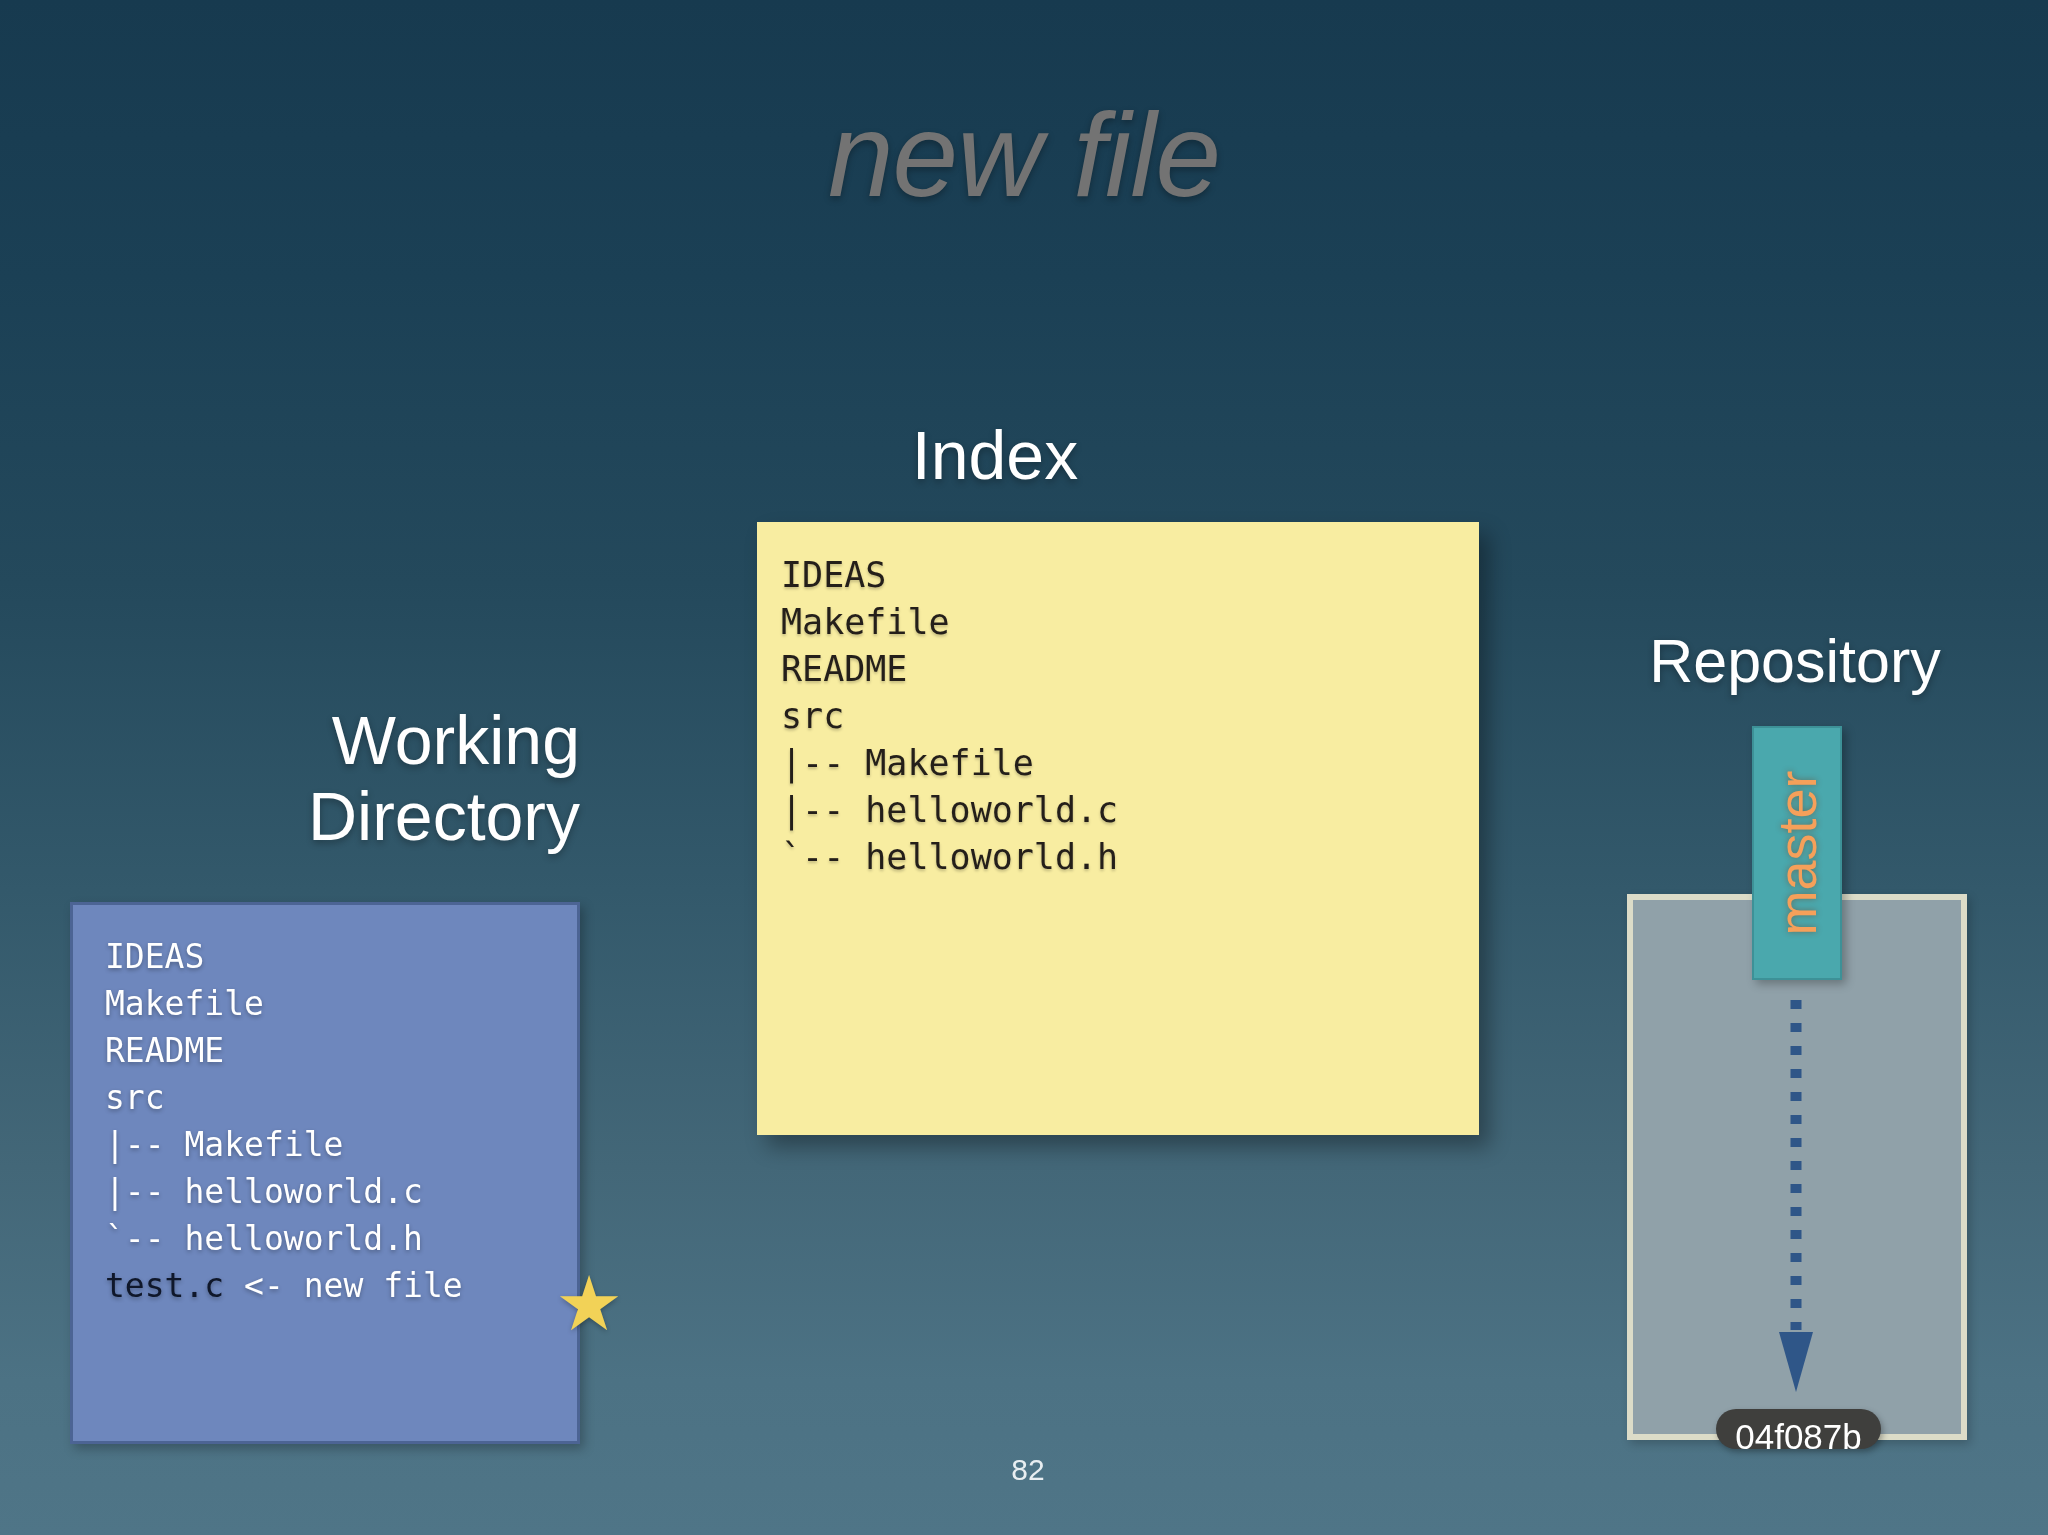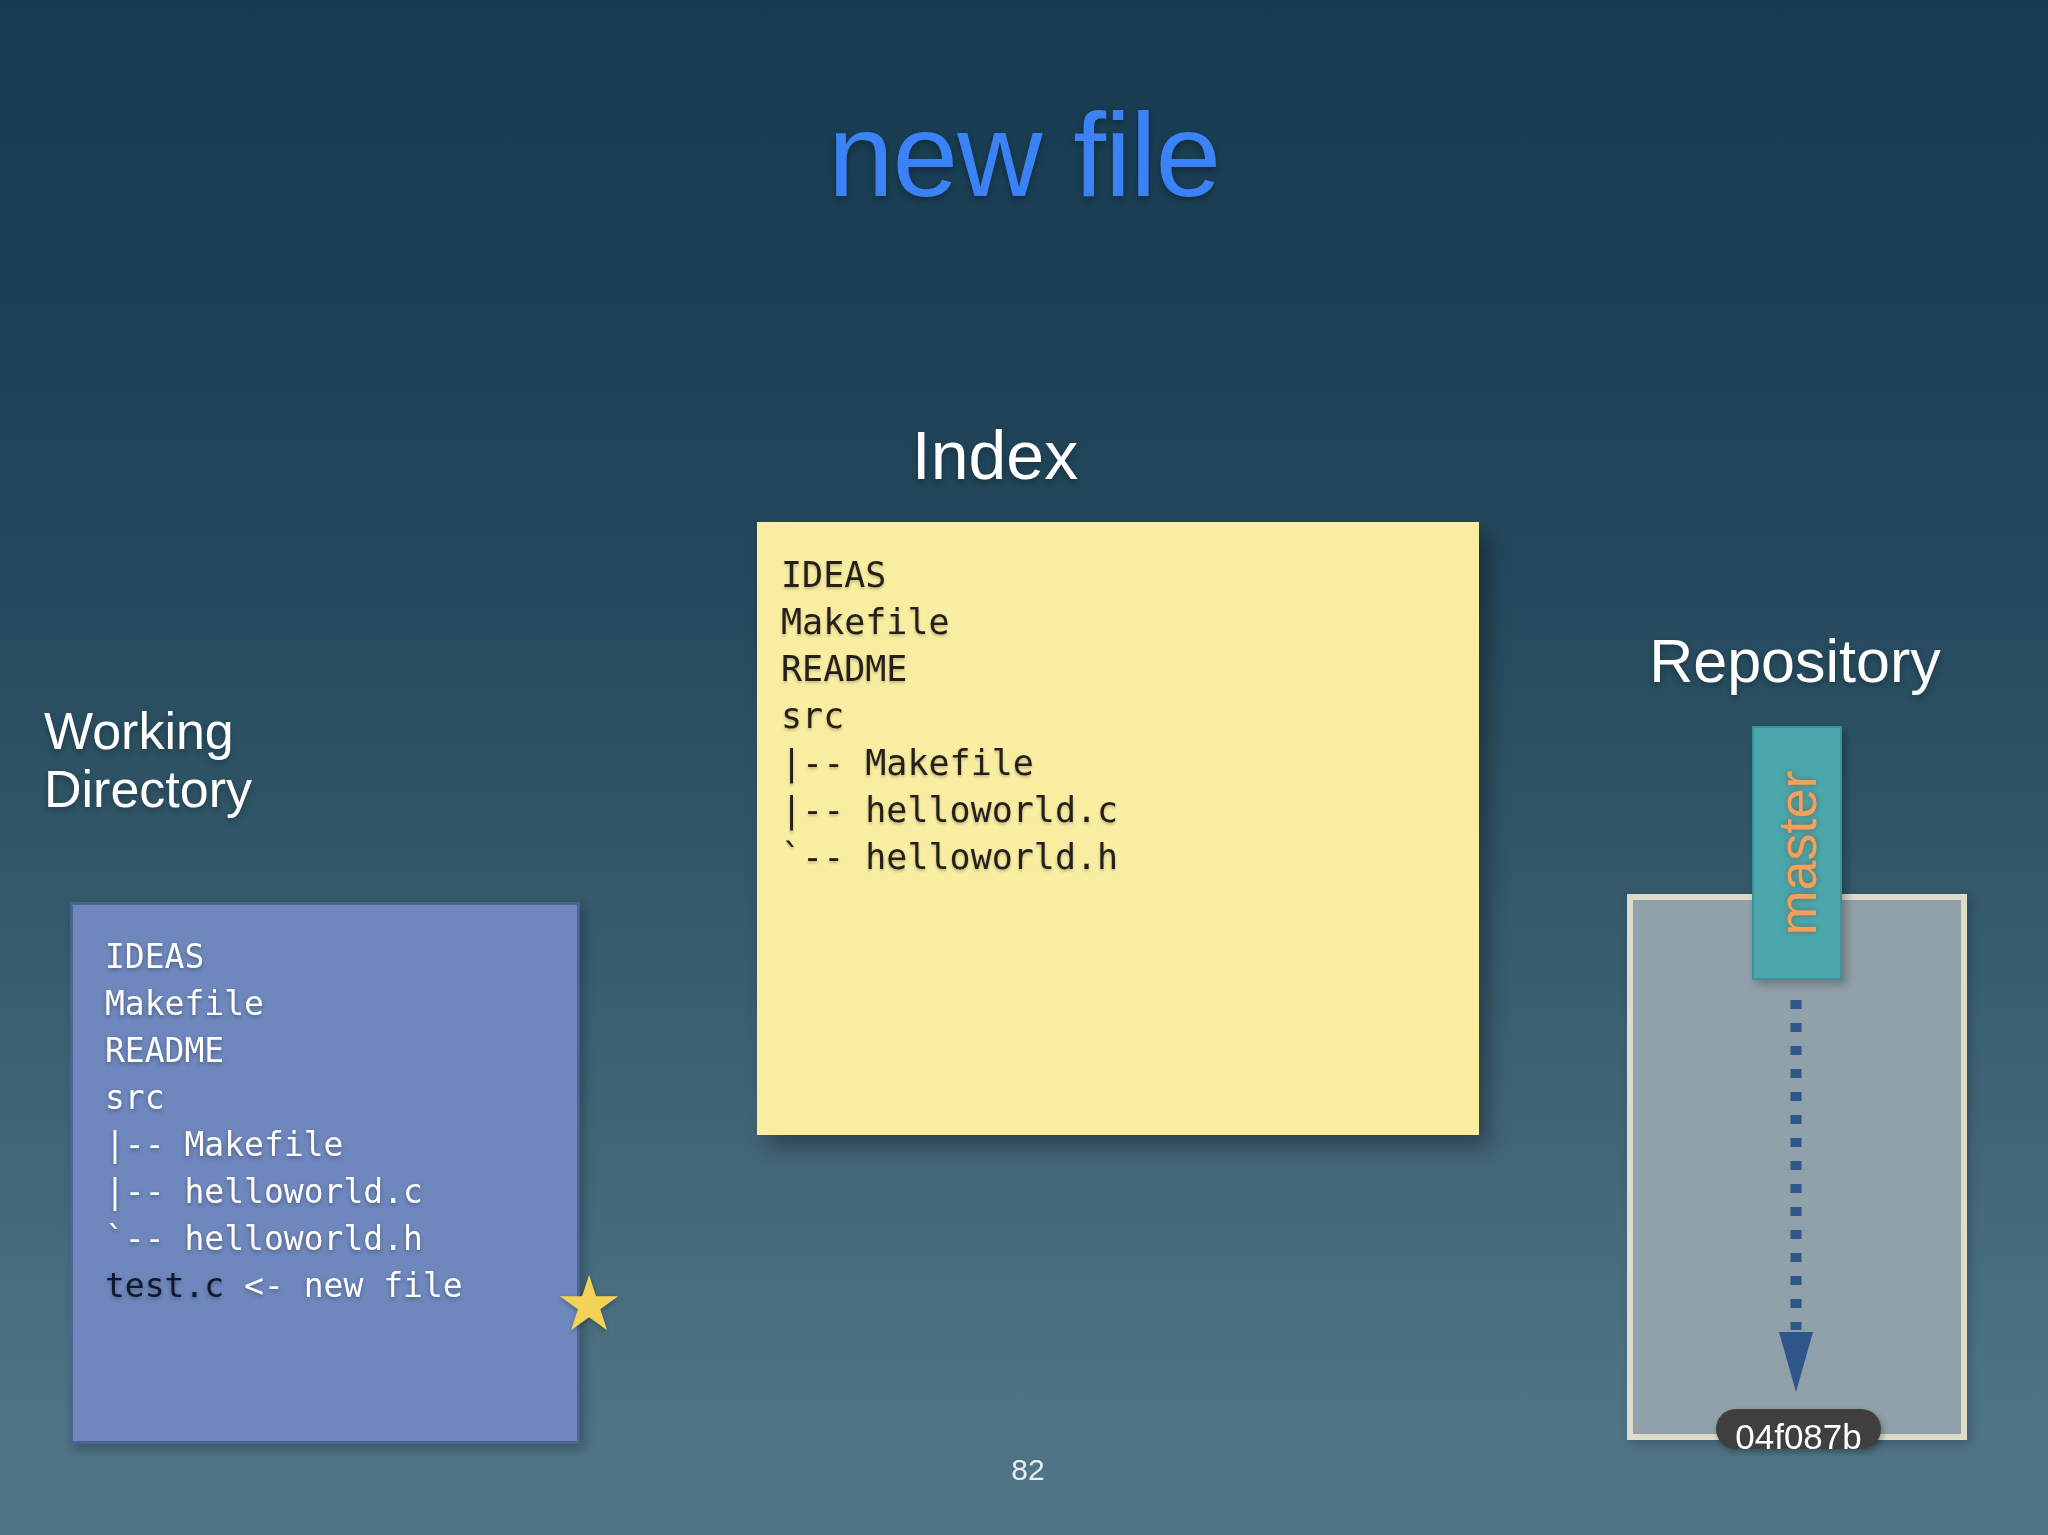--- a/index.html
+++ b/index.html
@@ -22,50 +22,51 @@
         #4f7587 100%);
     position:relative;
   }
 
   
   .slide-title {
     position:absolute;
     top:96px;
     left:0; right:0;
     text-align:center;
-    color:#3b82f6;
+    color:#737373;
     font-size:118px;
     font-weight:400;
     letter-spacing:-1px;
     line-height:1.0;
     text-shadow:0 3px 7px rgba(0,0,0,0.30);
+    font-style:italic;
   }
 
   
   .heading {
     position:absolute;
     color:#ffffff;
     font-weight:400;
     text-shadow:0 3px 7px rgba(0,0,0,0.30);
     line-height:1.12;
     margin-top:12px;
   }
   .heading-index {
     top:405px;
     left:760px;
     width:470px;
     text-align:center;
     font-size:68px;
   }
   .heading-working {
     top:690px;
-    left:44px;
+    left:60px;
     width:520px;
-    text-align:left;
-    font-size:52px;
+    text-align:right;
+    font-size:68px;
   }
   .heading-repo {
     top:615px;
     left:1570px;
     width:450px;
     text-align:center;
     font-size:61px;
   }
 
   

